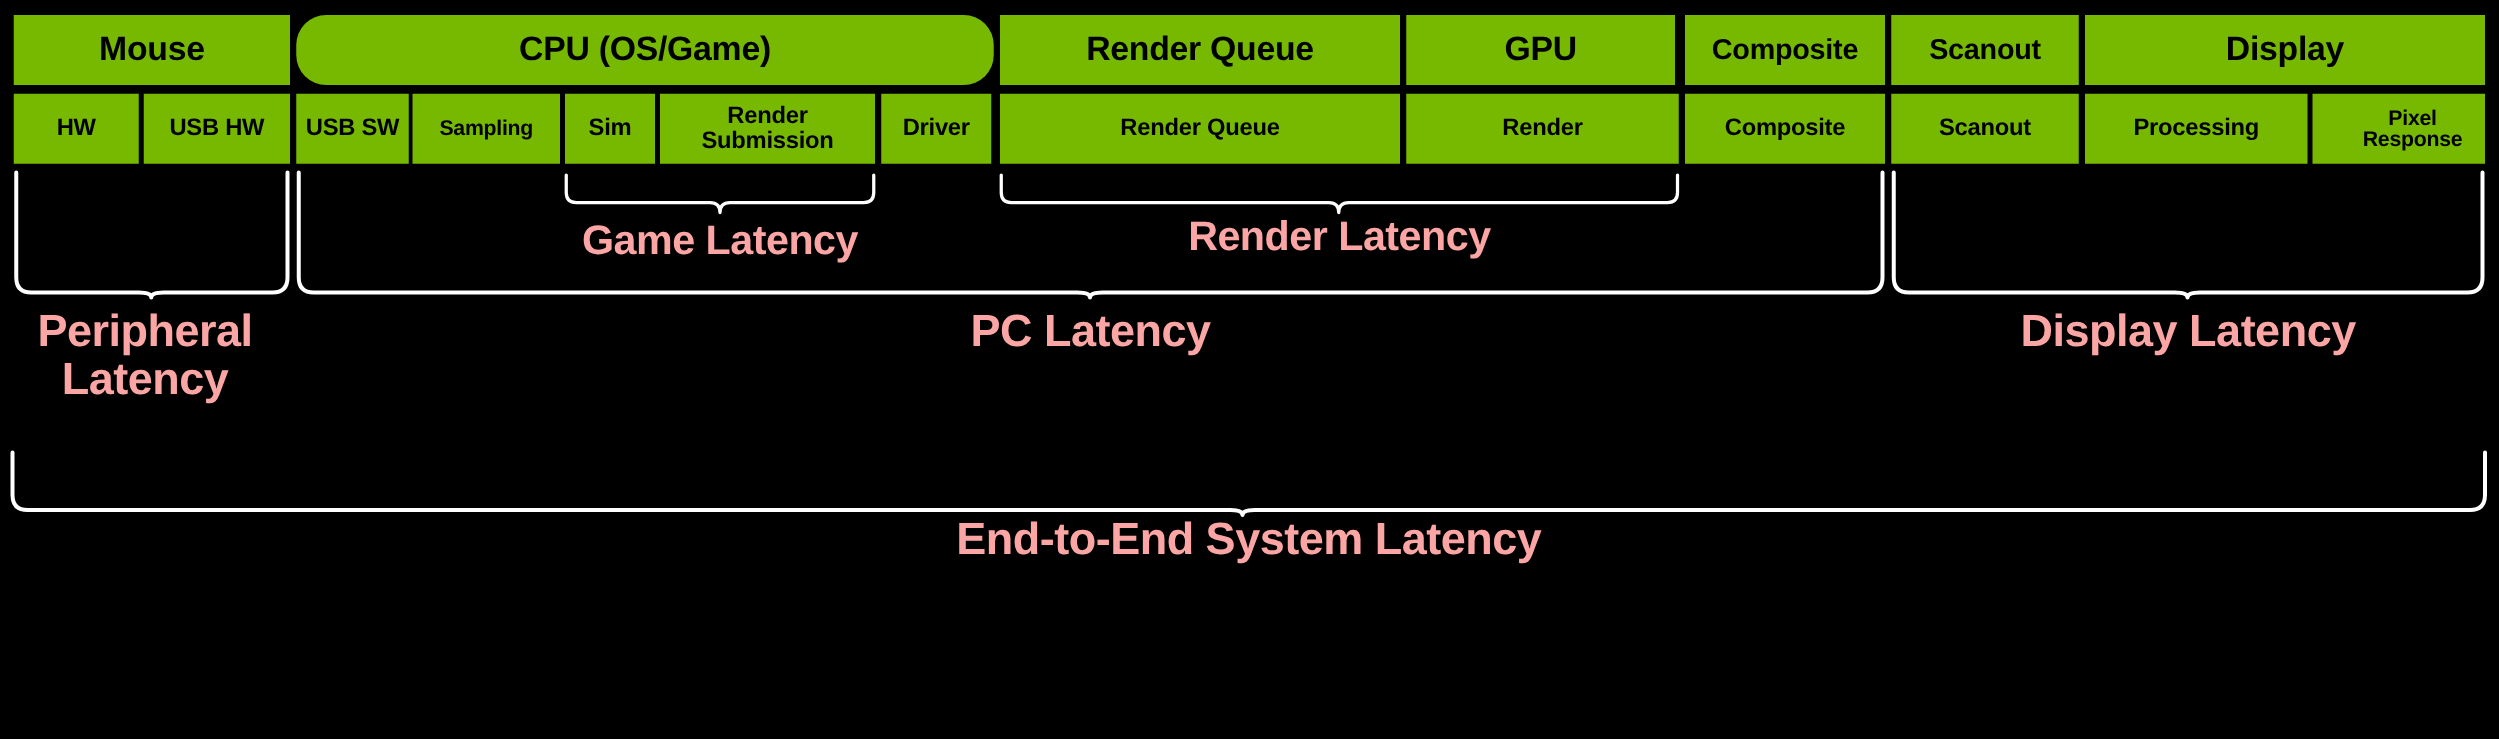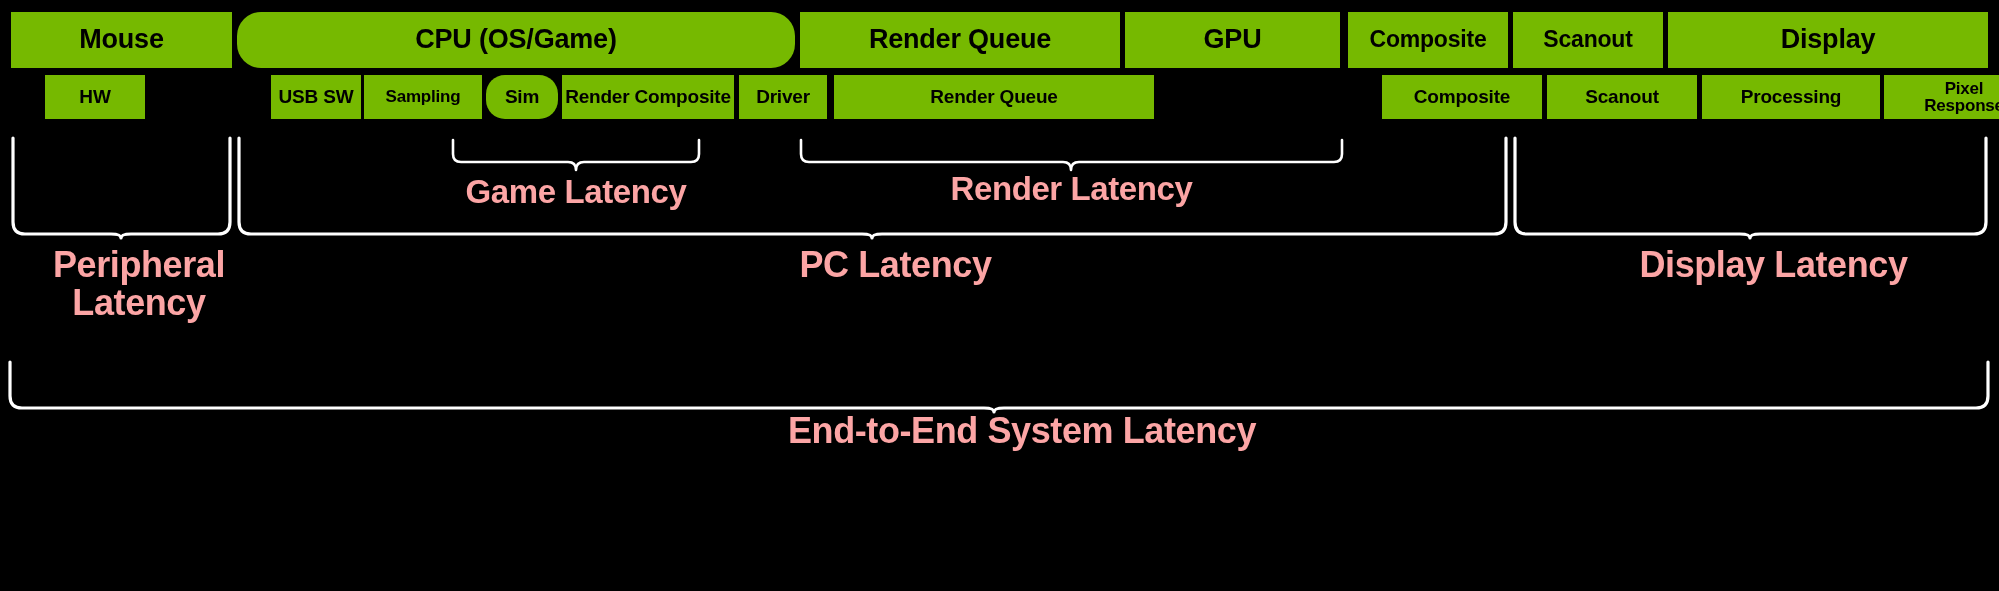--- a/index.html
+++ b/index.html
@@ -3,55 +3,58 @@
 <meta charset="utf-8">
 <style>
   html,body{margin:0;padding:0;background:#000;}
   body{width:1999px;height:591px;overflow:hidden;font-family:"Liberation Sans",sans-serif;}
   #stage{position:relative;width:1999px;height:591px;background:#000;}
 
   .blk{position:absolute;background:#76b900;color:#000;display:flex;align-items:center;
        justify-content:center;text-align:center;font-weight:bold;line-height:1.03;
        box-sizing:border-box;padding:0 2px;}
   .row1{height:56px;font-size:27px;letter-spacing:-0.2px;}
-  .row2{height:44px;font-size:19px;letter-spacing:-0.2px;margin-left:34px;}
+  .row2{height:56px;font-size:19px;letter-spacing:-0.2px;}
   .row2.sm{font-size:17px;}
 
   .blabel{position:absolute;color:#fca5a5;font-weight:bold;text-align:center;
           line-height:1.05;letter-spacing:-0.4px;white-space:pre-line;}
   .l-mid{font-size:33px;}
-  .l-big{font-size:36px;padding-left:23px;}
+  .l-big{font-size:36px;}
 
   .brk{position:absolute;}
   .brk svg{display:block;width:100%;height:100%;overflow:visible;}
   .brk path{fill:none;stroke:#fff;stroke-width:3.2;stroke-linecap:round;stroke-linejoin:round;}
   .brk.thin path{stroke-width:2.6;}
 </style>
 </head>
 <body>
 
 <div id="stage">
 
   <div class="blk row1" style="left:11px;top:12px;width:221px;">Mouse</div>
   <div class="blk row1" style="left:237px;top:12px;width:558px;border-radius:24px;">CPU (OS/Game)</div>
   <div class="blk row1" style="left:800px;top:12px;width:320px;">Render Queue</div>
   <div class="blk row1" style="left:1125px;top:12px;width:215px;">GPU</div>
   <div class="blk row1" style="left:1348px;top:12px;width:160px;font-size:23px;">Composite</div>
   <div class="blk row1" style="left:1513px;top:12px;width:150px;font-size:23px;">Scanout</div>
   <div class="blk row1" style="left:1668px;top:12px;width:320px;">Display</div>
 
   <div class="blk row2" style="left:11px;top:75px;width:100px;">HW</div>
+  <div class="blk row2" style="left:115px;top:75px;width:117px;">USB
+HW</div>
   <div class="blk row2" style="left:237px;top:75px;width:90px;">USB
 SW</div>
   <div class="blk row2 sm" style="left:330px;top:75px;width:118px;">Sampling</div>
-  <div class="blk row2" style="left:452px;top:75px;width:72px;border-radius:19px;">Sim</div>
+  <div class="blk row2" style="left:452px;top:75px;width:72px;">Sim</div>
   <div class="blk row2" style="left:528px;top:75px;width:172px;">Render
-Composite</div>
+Submission</div>
   <div class="blk row2" style="left:705px;top:75px;width:88px;">Driver</div>
   <div class="blk row2" style="left:800px;top:75px;width:320px;">Render Queue</div>
+  <div class="blk row2" style="left:1125px;top:75px;width:218px;">Render</div>
   <div class="blk row2" style="left:1348px;top:75px;width:160px;">Composite</div>
   <div class="blk row2" style="left:1513px;top:75px;width:150px;">Scanout</div>
   <div class="blk row2" style="left:1668px;top:75px;width:178px;">Processing</div>
   <div class="blk row2 sm" style="left:1850px;top:75px;width:138px;padding-left:24px;">Pixel
 Response</div>
 
   <div class="brk thin" style="left:452px;top:140px;width:248px;height:32px;">
     <svg viewBox="0 0 248 32" preserveAspectRatio="none">
       <path d="M1,0 L1,14 Q1,22 9,22 L116,22 Q124,22 124,30 Q124,22 132,22 L239,22 Q247,22 247,14 L247,0"></path>
     </svg>

